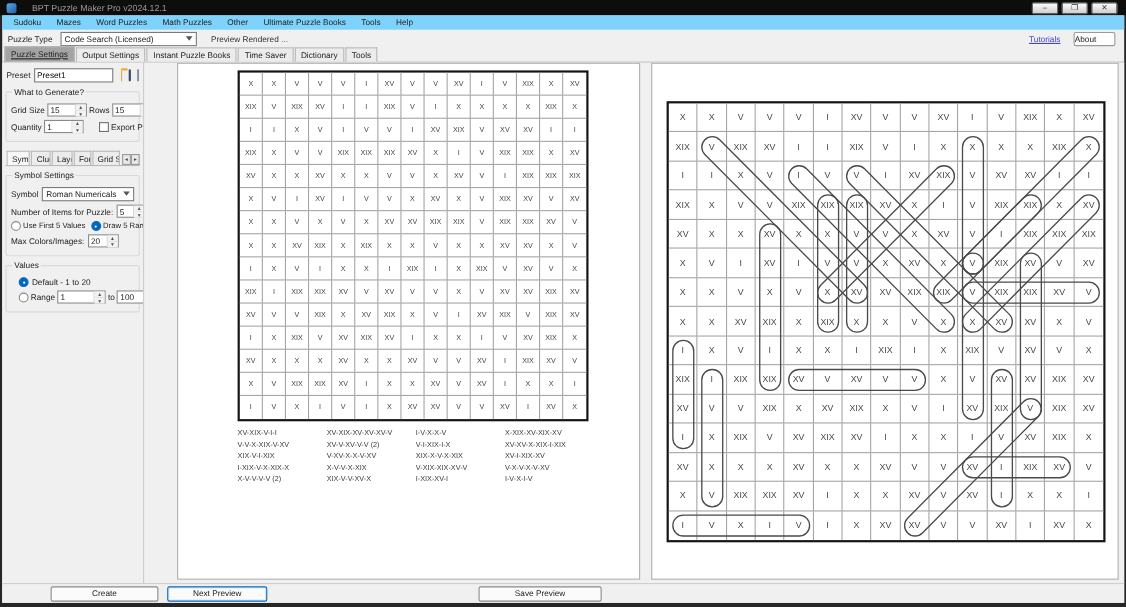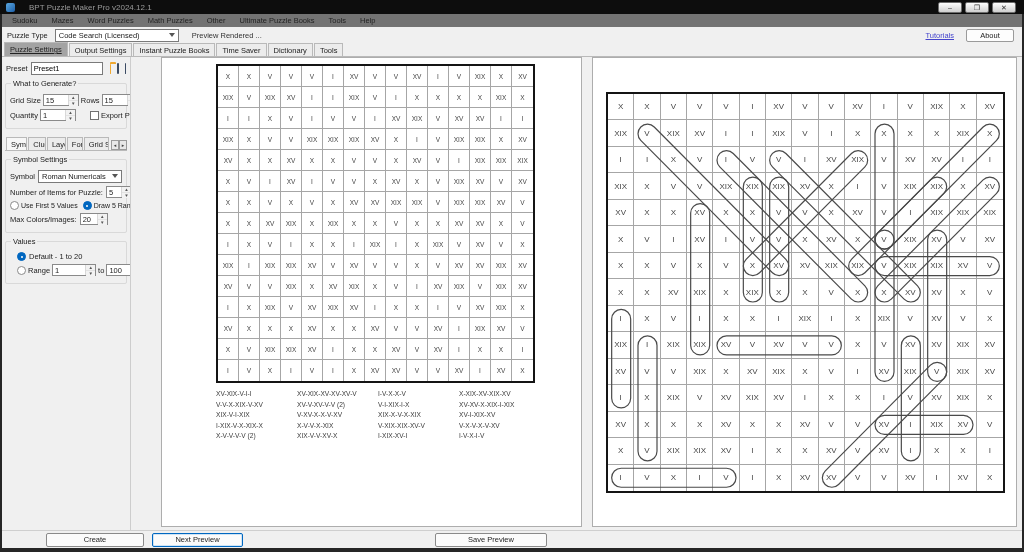--- a/index.html
+++ b/index.html
@@ -6,31 +6,31 @@
   *{box-sizing:border-box;}
   .win{position:relative;width:1024px;height:552px;background:#262626;font-family:"Liberation Sans",sans-serif;overflow:hidden;}
   
   .titlebar{position:absolute;top:0;left:0;right:0;height:14px;background:#0d0d0d;display:flex;align-items:center;}
   .appicon{width:9px;height:9px;margin-left:6px;border-radius:2px;background:linear-gradient(135deg,#5aa8e0,#1e5fa8);}
   .wtitle{margin-left:14px;font-size:8px;color:#9a9a9a;white-space:nowrap;}
   .winbtns{position:absolute;right:8px;top:1.5px;display:flex;}
   .wbtn{width:24px;height:11px;margin-left:3px;background:linear-gradient(#fdfdfd,#cfcfcf);border:1px solid #6d6d6d;border-radius:2px;font-size:7px;line-height:9px;text-align:center;color:#333;}
   
   .app{position:absolute;top:14px;left:2px;right:2px;bottom:4px;background:#f0f0f0;font-size:7.5px;color:#222;}
-  .menubar{position:absolute;top:0;left:0;right:0;height:13px;background:#737373;display:flex;align-items:center;padding-left:3px;}
+  .menubar{position:absolute;top:0;left:0;right:0;height:13px;background:#7dd3fc;display:flex;align-items:center;padding-left:3px;}
   .mitem{padding:2px 7px;white-space:nowrap;}
   .ptrow{position:absolute;top:13px;left:0;right:0;height:17px;display:flex;align-items:center;}
   .ptlabel{margin-left:5px;}
   .dd{height:13px;background:#fff;border:1px solid #7a7a7a;display:flex;align-items:center;padding:0 3px;position:relative;}
   .dd .arr{position:absolute;right:3px;top:3px;width:0;height:0;border-left:3px solid transparent;border-right:3px solid transparent;border-top:4px solid #555;}
   .dd-pt{width:124px;margin-left:7px;}
   .status{margin-left:13px;color:#333;}
   .toplinks{position:absolute;right:8px;top:13px;height:17px;display:flex;align-items:center;}
   .link{color:#4444cc;text-decoration:underline;margin-right:12px;}
-  .aboutbtn{width:48px;height:13px;background:#fdfdfd;border:1px solid #9a9a9a;border-radius:2px;text-align:center;line-height:12px;}
+  .aboutbtn{width:38px;height:13px;background:#fdfdfd;border:1px solid #9a9a9a;border-radius:2px;line-height:12px;}
   .tabrow{position:absolute;top:30px;left:0;right:0;height:13px;border-bottom:1px solid #b9b9b9;display:flex;align-items:flex-end;padding-left:2px;}
   .tab{padding:2px 5px 1px 5px;border:1px solid #b9b9b9;border-bottom:none;background:#ececec;margin-right:1px;white-space:nowrap;}
   .tab.active{background:#a3a3a3;padding-bottom:2px;text-decoration:underline;}
   
   .content{position:absolute;top:43px;left:0;right:0;height:473px;background:#f0f0f0;}
   .settings{position:absolute;left:0;top:0;bottom:0;width:129px;border-right:1px solid #cdcdcd;padding:2px 3px;overflow:hidden;}
   .srow{display:flex;align-items:center;margin:3px 1px;gap:3px;white-space:nowrap;}
   .tbx{height:13px;background:#fff;border:1px solid #7a7a7a;font-family:"Liberation Sans",sans-serif;font-size:7.5px;padding:0 2px;}
   .icon-folder{width:13px;height:10px;background:#f0a830;border-radius:1px;position:relative;margin-left:4px;}
   .icon-folder::before{content:"";position:absolute;top:-2px;left:0;width:6px;height:2px;background:#f0a830;border-radius:1px 1px 0 0;}

